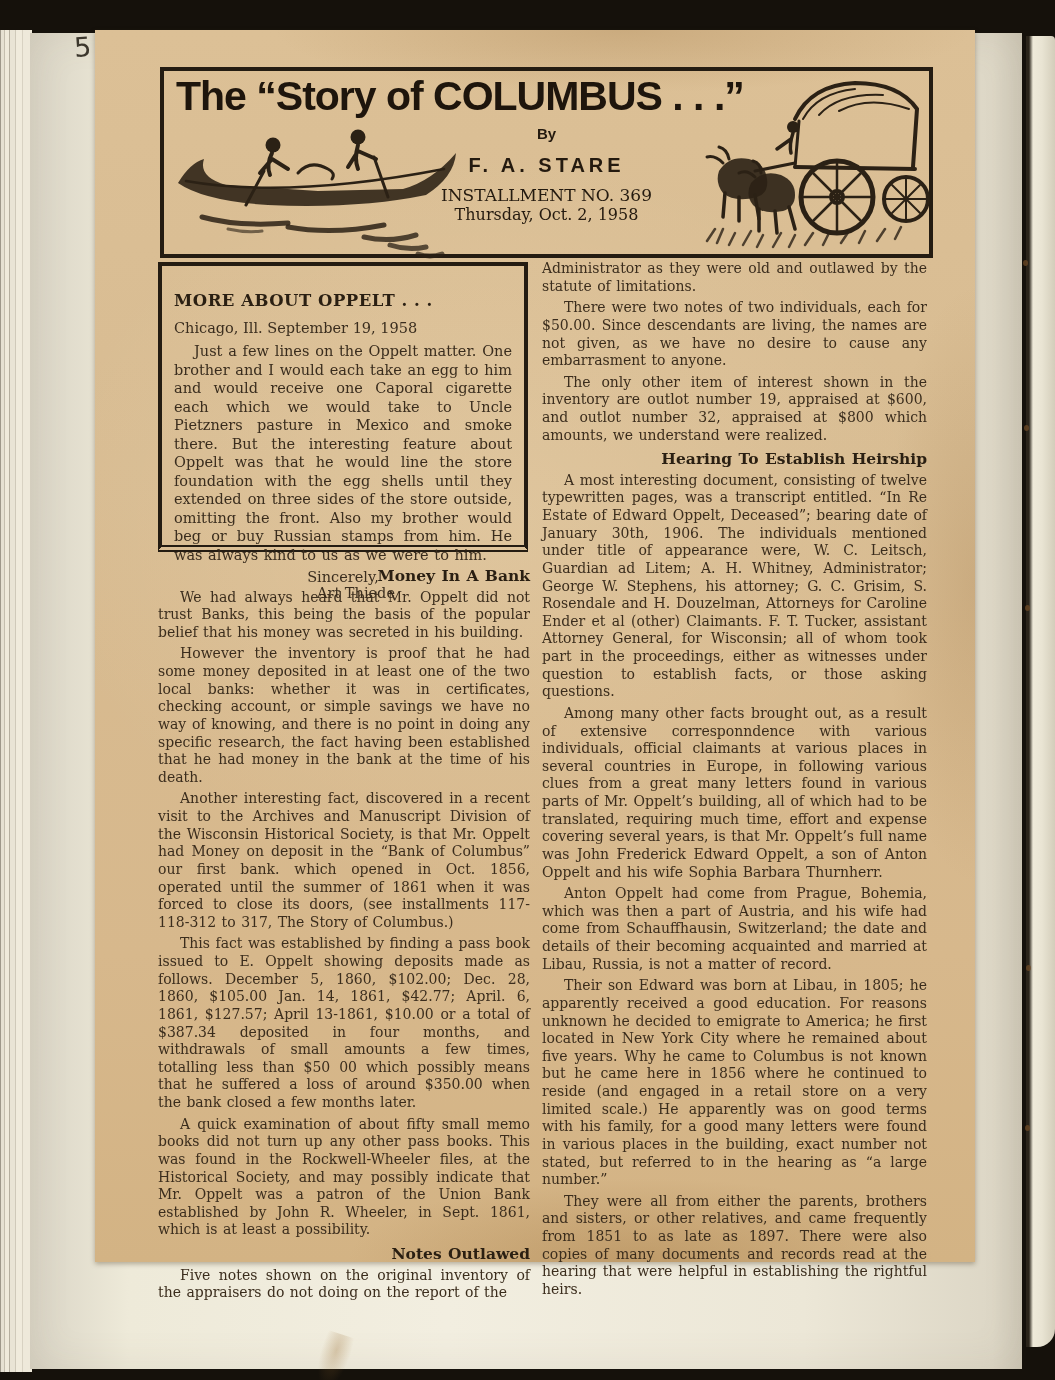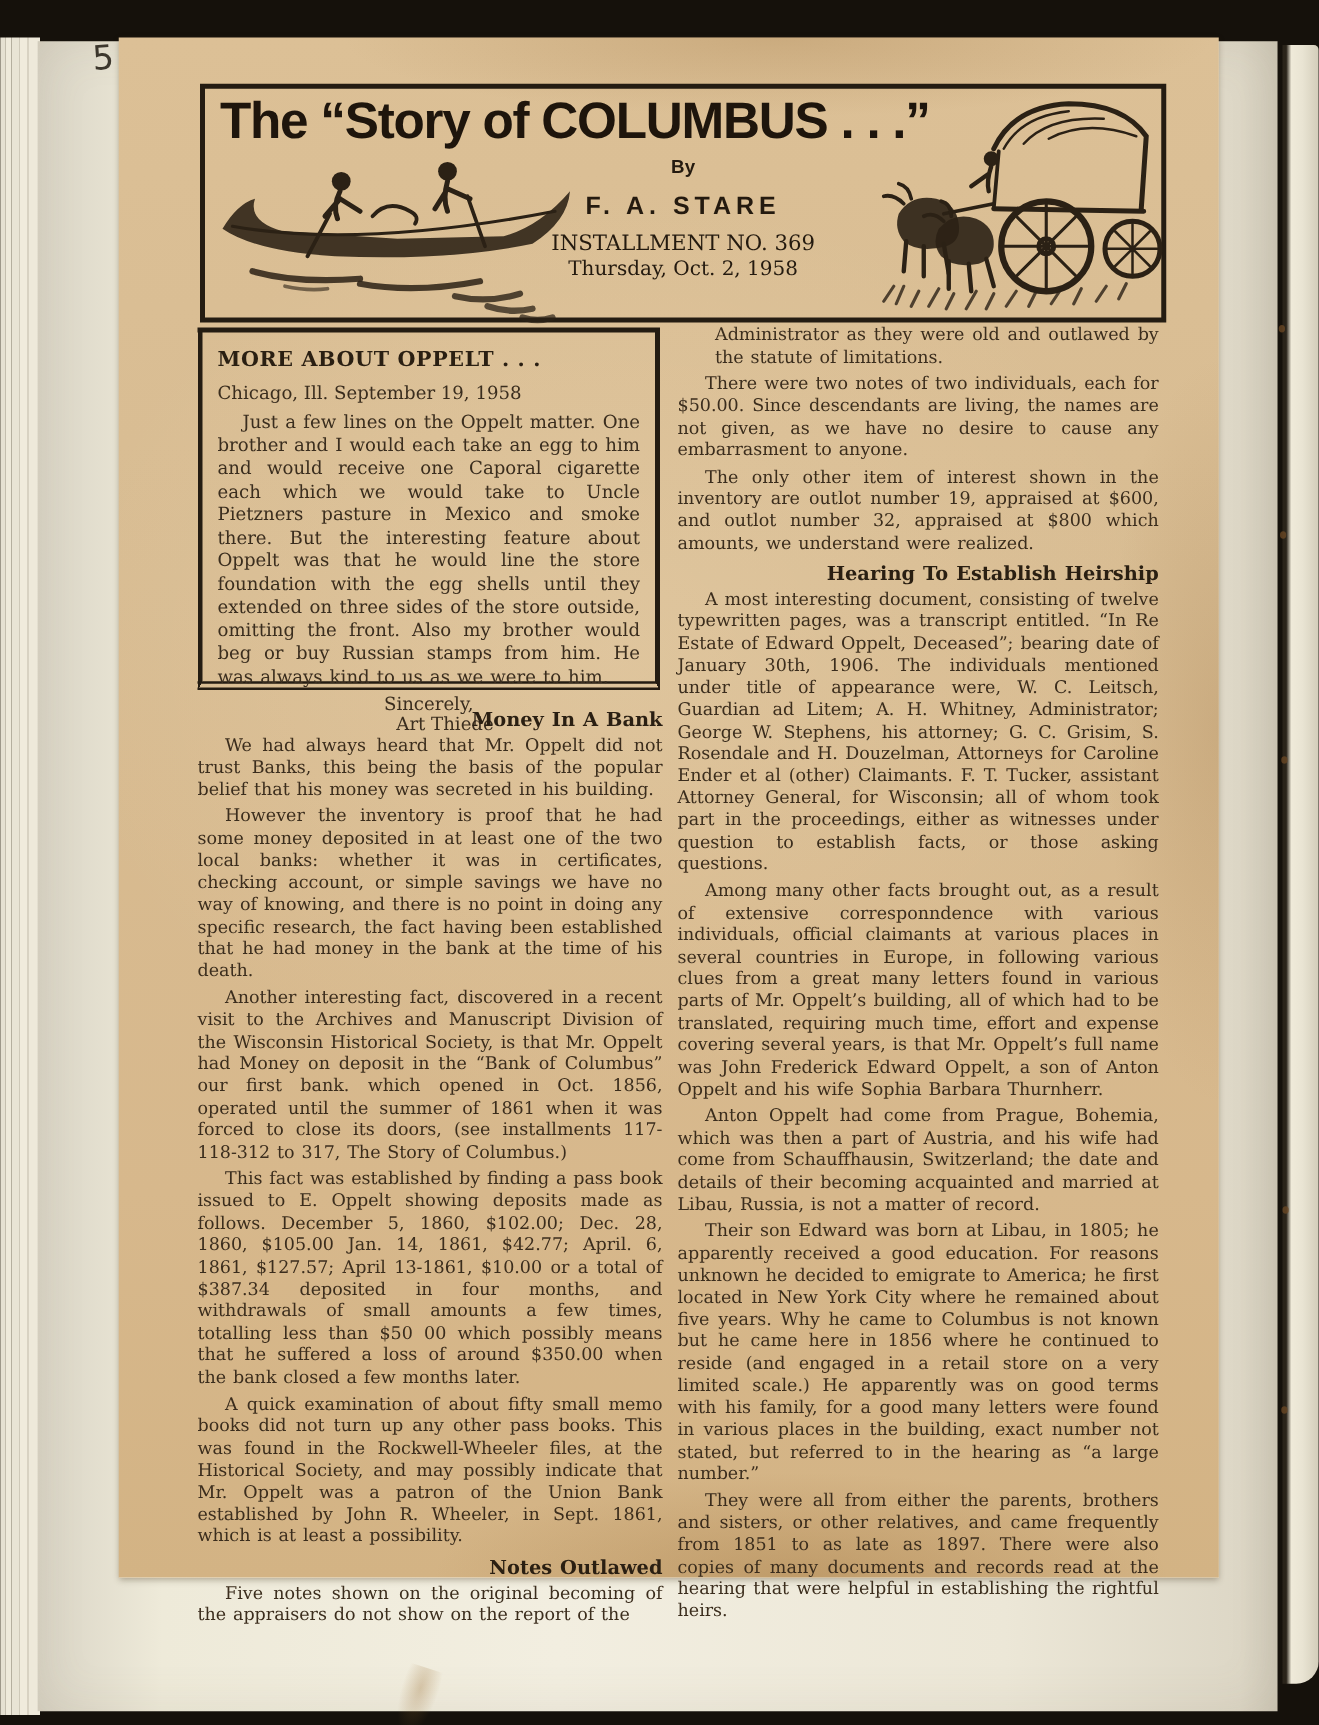--- a/index.html
+++ b/index.html
@@ -69,34 +69,34 @@
   .mast-installment{font-family:"DejaVu Serif", serif;font-size:17px;margin-top:8px;white-space:nowrap;}
   .mast-date{font-family:"DejaVu Serif", serif;font-size:16px;white-space:nowrap;}
   .illus{position:absolute;}
   .illus svg{display:block;}
   .illus-canoe{left:4px;top:40px;}
   .illus-wagon{right:-2px;top:4px;}
   
   .letterbox{
     position:absolute;left:63px;top:232px;width:370px;height:290px;
     border:4px solid #241c12;border-bottom:7px double #241c12;
-    padding:12px 12px 0 12px;box-sizing:border-box;
+    padding:25px 12px 0 12px;box-sizing:border-box;
   }
   .letter-heading{font-weight:700;font-size:16.5px;letter-spacing:.5px;color:#2a1f12;margin-bottom:10px;}
   .letter-dateline{font-size:14.5px;margin-bottom:6px;}
   .letter-body{font-size:14.5px;line-height:1.28;text-align:justify;text-indent:20px;hyphens:auto;word-spacing:1px;}
   .letter-closing{text-align:center;font-size:14.5px;margin-top:4px;}
   .letter-signature{text-align:center;font-size:14.5px;padding-left:26px;}
   
   .col{position:absolute;font-size:14px;line-height:1.26;text-align:justify;hyphens:auto;color:#3b2d1d;word-spacing:1px;}
   .col-left{left:63px;top:531px;width:372px;}
   .col-right{left:447px;top:230px;width:385px;}
   .subhead{font-weight:700;font-size:15.5px;text-align:right;margin:5px 0 3px 0;color:#2a1f12;}
   .para{text-indent:22px;margin:0 0 4px 0;}
-  .para.noindent{text-indent:0;margin-left:30px;}
+  .para.noindent{text-indent:0;}
   .ink{stroke:#2b2115;fill:none;stroke-linecap:round;}
 </style>
 </head>
 <body>
 
 <div class="page-stack"></div>
 
 <div class="book-page">
   <div class="page-stain"></div>
 </div>
@@ -189,21 +189,21 @@
   </div>
 
   <div class="col col-left">
       <div class="subhead">Money In A Bank</div>
       <div class="para">We had always heard that Mr. Oppelt did not trust Banks, this being the basis of the popular belief that his money was secreted in his building.</div>
       <div class="para">However the inventory is proof that he had some money deposited in at least one of the two local banks: whether it was in certificates, checking account, or simple savings we have no way of knowing, and there is no point in doing any specific research, the fact having been established that he had money in the bank at the time of his death.</div>
       <div class="para">Another interesting fact, discovered in a recent visit to the Archives and Manuscript Division of the Wisconsin Historical Society, is that Mr. Oppelt had Money on deposit in the “Bank of Columbus” our first bank. which opened in Oct. 1856, operated until the summer of 1861 when it was forced to close its doors, (see installments 117-118-312 to 317, The Story of Columbus.)</div>
       <div class="para">This fact was established by finding a pass book issued to E. Oppelt showing deposits made as follows. December 5, 1860, $102.00; Dec. 28, 1860, $105.00 Jan. 14, 1861, $42.77; April. 6, 1861, $127.57; April 13-1861, $10.00 or a total of $387.34 deposited in four months, and withdrawals of small amounts a few times, totalling less than $50 00 which possibly means that he suffered a loss of around $350.00 when the bank closed a few months later.</div>
       <div class="para">A quick examination of about fifty small memo books did not turn up any other pass books. This was found in the Rockwell-Wheeler files, at the Historical Society, and may possibly indicate that Mr. Oppelt was a patron of the Union Bank established by John R. Wheeler, in Sept. 1861, which is at least a possibility.</div>
       <div class="subhead">Notes Outlawed</div>
-      <div class="para">Five notes shown on the original becoming of the appraisers do not show on the report of the</div>
+      <div class="para">Five notes shown on the original inventory of the appraisers do not doing on the report of the</div>
     </div>
   <div class="col col-right">
       <div class="para noindent">Administrator as they were old and outlawed by the statute of limitations.</div>
       <div class="para">There were two notes of two individuals, each for $50.00. Since descendants are living, the names are not given, as we have no desire to cause any embarrasment to anyone.</div>
       <div class="para">The only other item of interest shown in the inventory are outlot number 19, appraised at $600, and outlot number 32, appraised at $800 which amounts, we understand were realized.</div>
       <div class="subhead">Hearing To Establish Heirship</div>
       <div class="para">A most interesting document, consisting of twelve typewritten pages, was a transcript entitled. “In Re Estate of Edward Oppelt, Deceased”; bearing date of January 30th, 1906. The individuals mentioned under title of appearance were, W. C. Leitsch, Guardian ad Litem; A. H. Whitney, Administrator; George W. Stephens, his attorney; G. C. Grisim, S. Rosendale and H. Douzelman, Attorneys for Caroline Ender et al (other) Claimants. F. T. Tucker, assistant Attorney General, for Wisconsin; all of whom took part in the proceedings, either as witnesses under question to establish facts, or those asking questions.</div>
       <div class="para">Among many other facts brought out, as a result of extensive corresponndence with various individuals, official claimants at various places in several countries in Europe, in following various clues from a great many letters found in various parts of Mr. Oppelt’s building, all of which had to be translated, requiring much time, effort and expense covering several years, is that Mr. Oppelt’s full name was John Frederick Edward Oppelt, a son of Anton Oppelt and his wife Sophia Barbara Thurnherr.</div>
       <div class="para">Anton Oppelt had come from Prague, Bohemia, which was then a part of Austria, and his wife had come from Schauffhausin, Switzerland; the date and details of their becoming acquainted and married at Libau, Russia, is not a matter of record.</div>
       <div class="para">Their son Edward was born at Libau, in 1805; he apparently received a good education. For reasons unknown he decided to emigrate to America; he first located in New York City where he remained about five years. Why he came to Columbus is not known but he came here in 1856 where he continued to reside (and engaged in a retail store on a very limited scale.) He apparently was on good terms with his family, for a good many letters were found in various places in the building, exact number not stated, but referred to in the hearing as “a large number.”</div>

